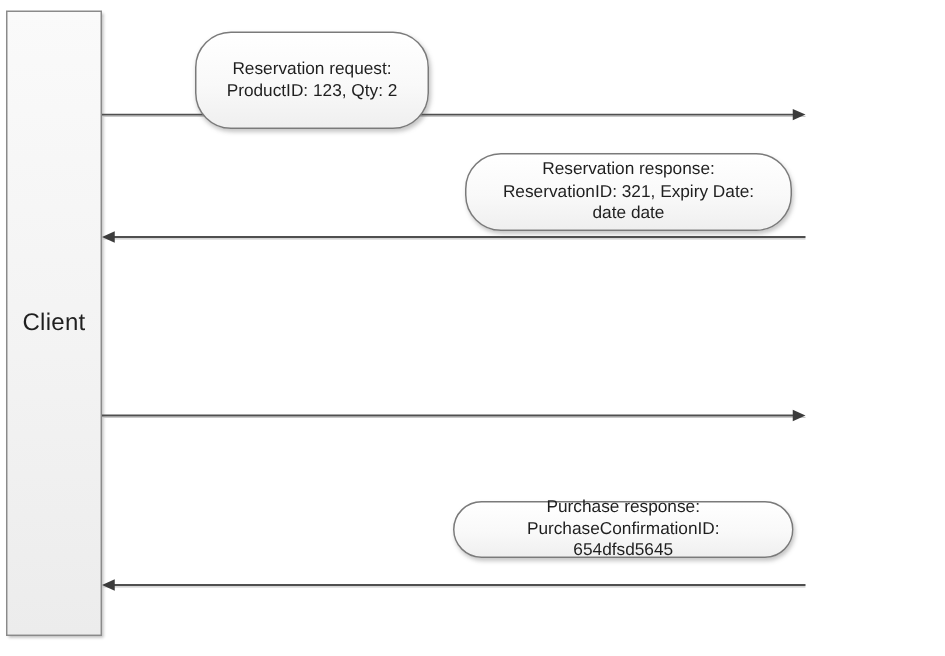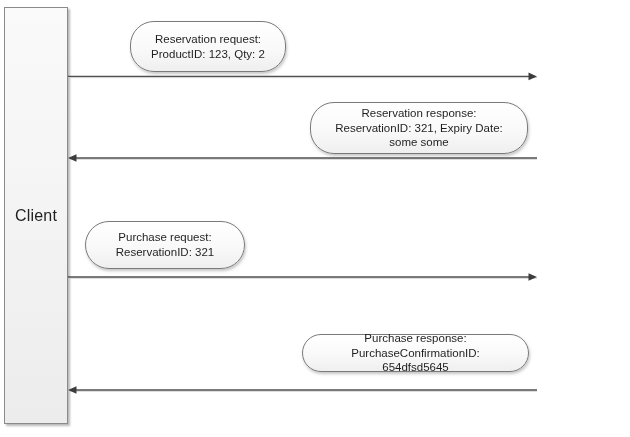--- a/index.html
+++ b/index.html
@@ -46,21 +46,21 @@
     justify-content: center;
     text-align: center;
     padding: 2px 8px;
   }
   .bubble-text {
     font-size: 11.5px;
     line-height: 1.28;
     color: var(--text, #1f1f1f);
     white-space: pre-line;
   }
-  .bubble-1 { left: 130px; top: 21px;  width: 156px; height: 51px; }
+  .bubble-1 { left: 130px; top: 21px;  width: 156px; height: 65px; }
   .bubble-2 { left: 310px; top: 102px; width: 218px; height: 52px; }
   .bubble-3 { left: 85px;  top: 221px; width: 160px; height: 48px; }
   .bubble-4 { left: 302px; top: 334px; width: 227px; height: 38px; }
   .arrow-layer {
     position: absolute;
     left: 0; top: 0;
     width: 630px; height: 437px;
     pointer-events: none;
   }
 </style>
@@ -102,27 +102,23 @@
   </svg>
 
   <div class="bubble bubble-1">
     <span class="bubble-text">Reservation request:
 ProductID: 123, Qty: 2</span>
   </div>
 
   <div class="bubble bubble-2">
     <span class="bubble-text">Reservation response:
 ReservationID: 321, Expiry Date:
-some some</span>
+date date</span>
   </div>
 
-  <div class="bubble bubble-3">
-    <span class="bubble-text">Purchase request:
-ReservationID: 321</span>
-  </div>
 
   <div class="bubble bubble-4">
     <span class="bubble-text">Purchase response:
 PurchaseConfirmationID:
 654dfsd5645</span>
   </div>
 
 </div>
 
 </body></html>

